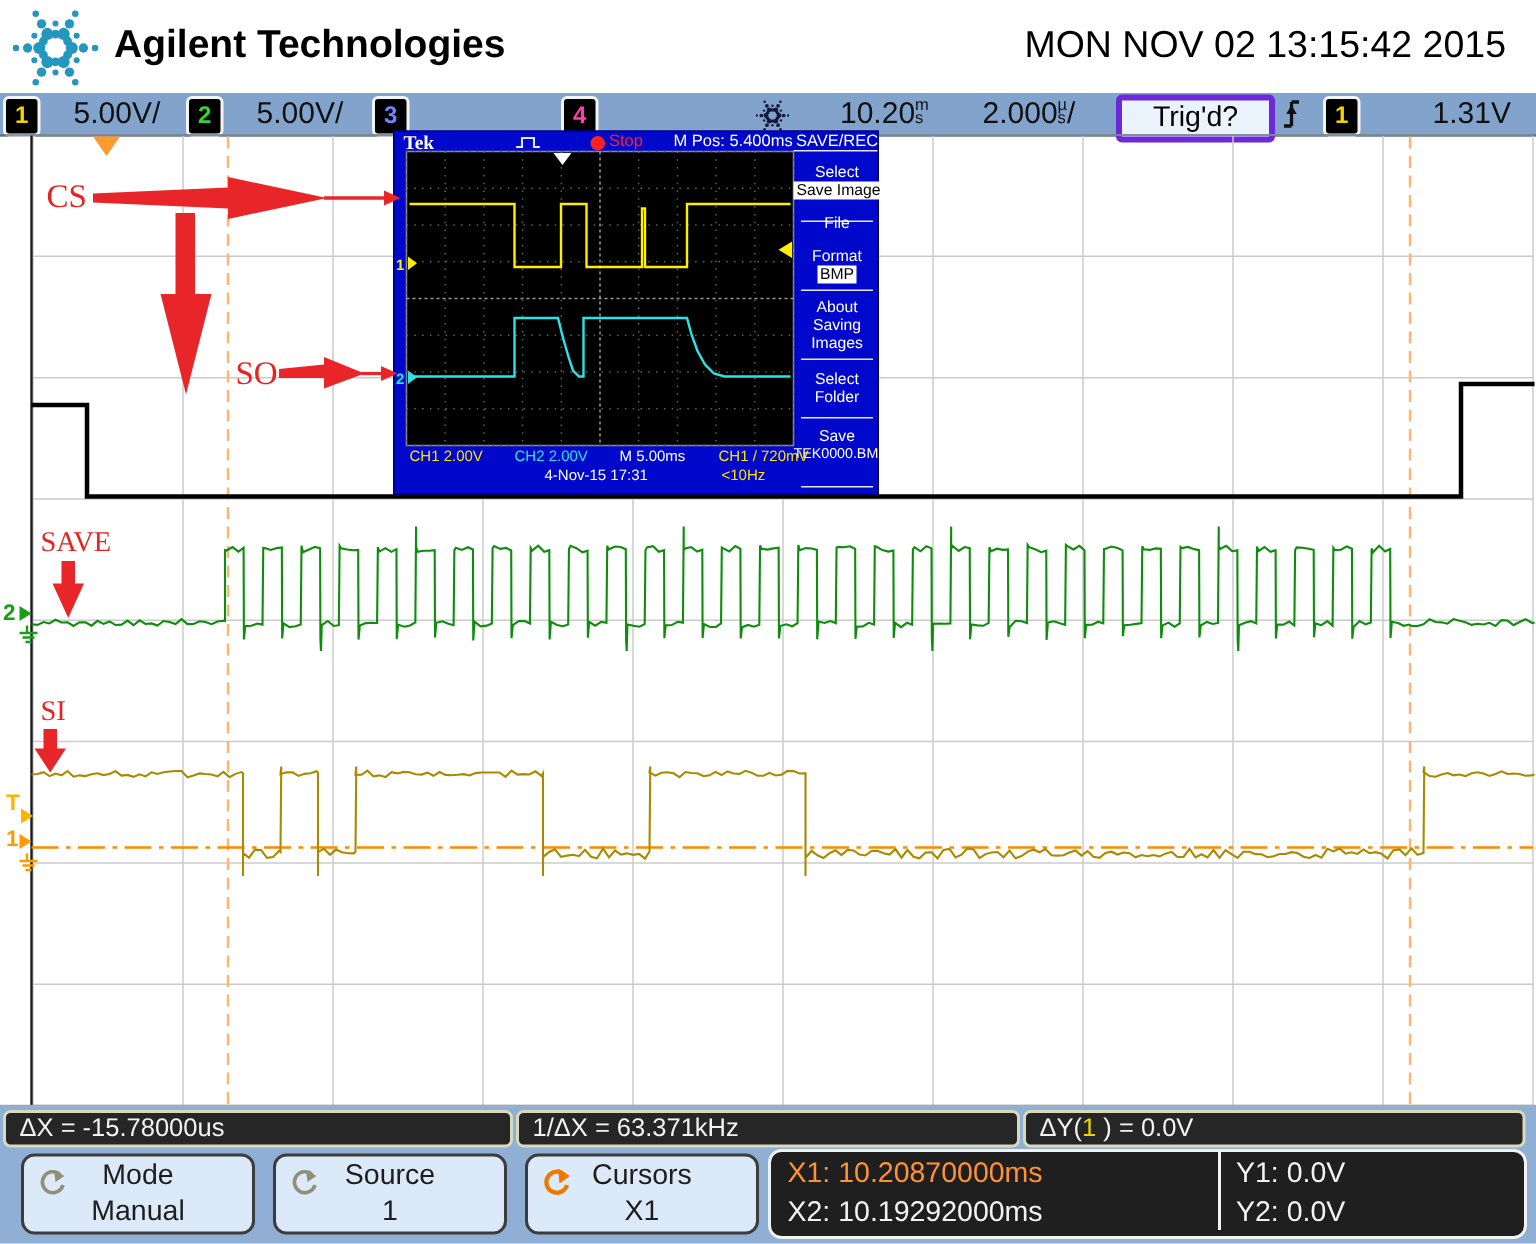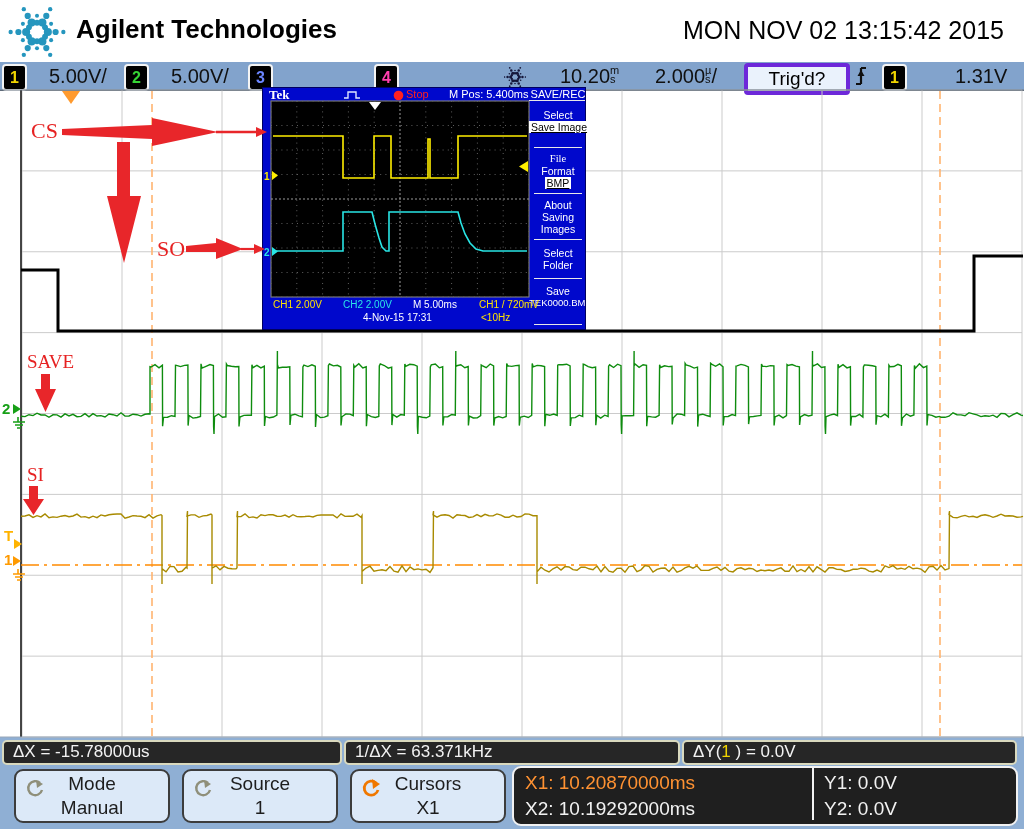--- a/index.html
+++ b/index.html
@@ -39,21 +39,21 @@
   
   #tek{position:absolute;left:262px;top:87px;width:324px;height:243px;background:#0008cc;z-index:3;
        border:1px solid #000060;box-sizing:border-box;}
   #tek .tek-header{position:absolute;left:0;top:0;width:100%;height:13px;color:#fff;}
   .tek-brand{position:absolute;left:6px;top:-1px;font-family:"Liberation Serif",serif;font-weight:bold;font-size:13px;}
   .tek-stop{position:absolute;left:143px;top:0px;color:#ff2020;font-size:11px;}
   .tek-mpos{position:absolute;left:186px;top:0px;font-size:11px;color:#fff;}
   .tek-title{position:absolute;left:266px;top:0px;font-size:11px;color:#fff;width:58px;text-align:center;}
   .tek-menu-item{position:absolute;left:266px;width:58px;text-align:center;font-size:10.5px;color:#fff;line-height:12px;white-space:nowrap;}
   .tek-menu-item.inv{color:#000;}
-  .tek-menu-item.inv b{background:#fff;font-weight:normal;padding:0 2px;text-decoration:underline;}
+  .tek-menu-item.inv b{background:#fff;font-weight:normal;padding:0 2px;}
   .tek-sep{position:absolute;left:271px;width:48px;height:1px;background:#e8e8e8;}
   .tek-underline{position:absolute;left:266px;top:12px;width:56px;height:1px;background:#e8e8e8;}
   .tek-readout{position:absolute;font-size:10px;line-height:11px;white-space:nowrap;}
   .yel{color:#ffe400;} .cyn{color:#2ae6e6;} .wht{color:#ffffff;}
   svg{display:block;}
   #main-svg{position:absolute;left:0;top:0;z-index:1;}
   #arrow-svg{position:absolute;left:0;top:0;z-index:5;pointer-events:none;}
   #tek-svg{position:absolute;left:0;top:0;}
 </style>
 </head>
@@ -256,21 +256,21 @@
       <circle cx="5.5" cy="5.5" r="4.8" fill="#ff2020"></circle>
     </svg>
     <span class="tek-stop">Stop</span>
     <span class="tek-mpos">M Pos: 5.400ms</span>
     <span class="tek-title">SAVE/REC</span>
     <div class="tek-underline"></div>
   </div>
   <div class="tek-menu-item" style="top:21px;">Select</div>
   <div class="tek-menu-item inv" style="top:33px;"><b>Save Image</b></div>
   <div class="tek-sep" style="top:59px;"></div>
-  <div class="tek-menu-item" style="top:65px;font-family:Liberation Serif, serif;">File</div>
+  <div class="tek-menu-item" style="top:55px;">File</div>
   <div class="tek-menu-item" style="top:77px;">Format</div>
   <div class="tek-menu-item inv" style="top:89px;"><b>BMP</b></div>
   <div class="tek-sep" style="top:105px;"></div>
   <div class="tek-menu-item" style="top:111px;">About</div>
   <div class="tek-menu-item" style="top:123px;">Saving</div>
   <div class="tek-menu-item" style="top:135px;">Images</div>
   <div class="tek-sep" style="top:151px;"></div>
   <div class="tek-menu-item" style="top:159px;">Select</div>
   <div class="tek-menu-item" style="top:171px;">Folder</div>
   <div class="tek-sep" style="top:190px;"></div>

